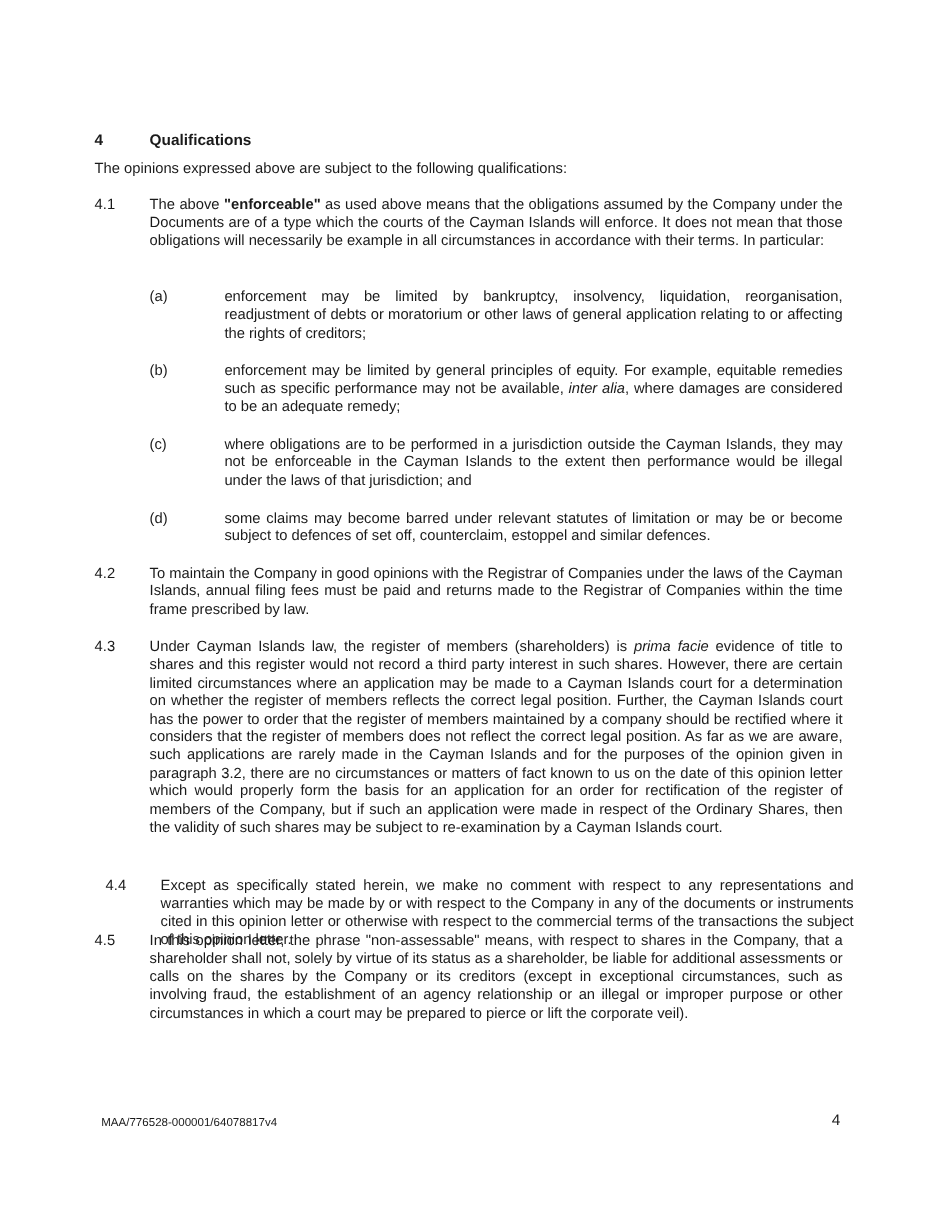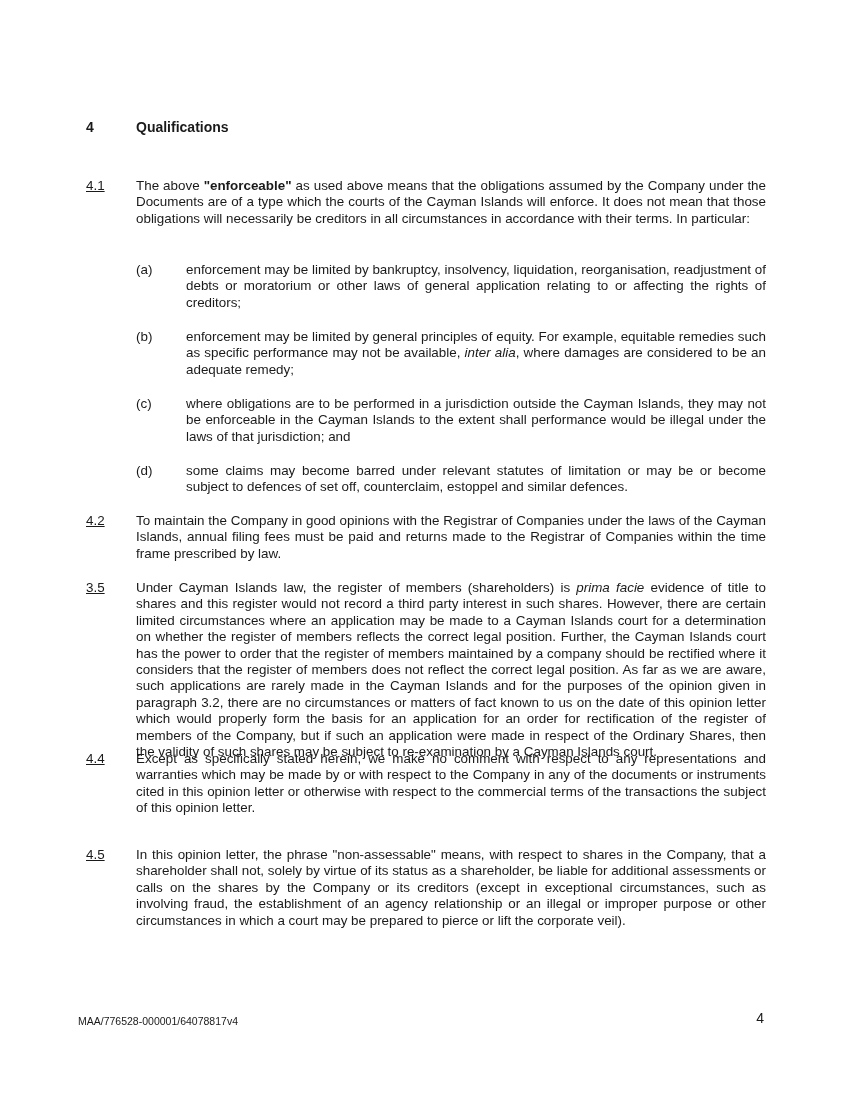--- a/index.html
+++ b/index.html
@@ -3,76 +3,77 @@
   <meta charset="utf-8">
   <style>
     html, body { margin: 0; padding: 0; background: #ffffff; }
     body { width: 850px; height: 1100px; position: relative; overflow: hidden;
       font-family: "Liberation Sans", sans-serif; color: #1a1a1a; font-size: 13.4px; line-height: 16.4px; }
     .page { position: absolute; left: 0; top: 0; width: 850px; height: 1100px; border-radius: 29px; }
     .heading { position: absolute; left: 86px; top: 119px; font-weight: bold; font-size: 14px; }
     .heading .num { display: inline-block; width: 50px; }
     .intro { position: absolute; left: 86px; top: 145px; width: 680px; }
     .para { position: absolute; left: 86px; width: 680px; }
-    .para .pnum { position: absolute; left: 0; top: 0; width: 50px; text-decoration: underline; }
+    .para .pnum { position: absolute; left: 0; top: 0; width: 50px; }
     .para .ptext { margin-left: 50px; text-align: justify; }
     .sub { position: absolute; left: 136px; width: 630px; }
     .sub .slabel { position: absolute; left: 0; top: 0; width: 50px; }
-    .sub .stext { margin-left: 50px; text-align: justify; }
+    .sub .stext { margin-left: 68px; text-align: justify; }
     b { font-weight: bold; }
     i { }
-    .footer-ref { position: absolute; left: 78px; top: 1013px; font-size: 10.5px; }
+    .footer-ref { position: absolute; left: 92px; top: 1013px; font-size: 10.5px; }
     .footer-page { position: absolute; right: 86px; top: 1010px; font-size: 14px; }
   </style>
 </head>
 <body>
 
 <div class="page">
 
   <div class="heading">
     <span class="num">4</span><span>Qualifications</span>
   </div>
 
+  <div class="intro">The opinions expressed above are subject to the following qualifications:</div>
 
   <div class="para" style="top:178px;">
     <span class="pnum">4.1</span>
-    <div class="ptext"><span>The above </span><b>"enforceable"</b><span> as used above means that the obligations assumed by the Company under the Documents are of a type which the courts of the Cayman Islands will enforce. It does not mean that those obligations will necessarily be creditors in all circumstances in accordance with their terms. In particular:</span></div>
+    <div class="ptext"><span>The above </span><b>"enforceable"</b><span> as used above means that the obligations assumed by the Company under the Documents are of a type which the courts of the Cayman Islands will enforce. It does not mean that those obligations will necessarily be example in all circumstances in accordance with their terms. In particular:</span></div>
   </div>
 
   <div class="sub" style="top:262px;">
     <span class="slabel">(a)</span>
     <div class="stext">enforcement may be limited by bankruptcy, insolvency, liquidation, reorganisation, readjustment of debts or moratorium or other laws of general application relating to or affecting the rights of creditors;</div>
   </div>
 
   <div class="sub" style="top:329px;">
     <span class="slabel">(b)</span>
     <div class="stext"><span>enforcement may be limited by general principles of equity. For example, equitable remedies such as specific performance may not be available, </span><i>inter alia</i><span>, where damages are considered to be an adequate remedy;</span></div>
   </div>
 
   <div class="sub" style="top:396px;">
     <span class="slabel">(c)</span>
-    <div class="stext">where obligations are to be performed in a jurisdiction outside the Cayman Islands, they may not be enforceable in the Cayman Islands to the extent shall performance would be illegal under the laws of that jurisdiction; and</div>
+    <div class="stext">where obligations are to be performed in a jurisdiction outside the Cayman Islands, they may not be enforceable in the Cayman Islands to the extent then performance would be illegal under the laws of that jurisdiction; and</div>
   </div>
 
   <div class="sub" style="top:463px;">
     <span class="slabel">(d)</span>
     <div class="stext">some claims may become barred under relevant statutes of limitation or may be or become subject to defences of set off, counterclaim, estoppel and similar defences.</div>
   </div>
 
   <div class="para" style="top:513px;">
     <span class="pnum">4.2</span>
     <div class="ptext">To maintain the Company in good opinions with the Registrar of Companies under the laws of the Cayman Islands, annual filing fees must be paid and returns made to the Registrar of Companies within the time frame prescribed by law.</div>
   </div>
 
   <div class="para" style="top:580px;">
-    <span class="pnum">3.5</span>
+    <span class="pnum">4.3</span>
     <div class="ptext"><span>Under Cayman Islands law, the register of members (shareholders) is </span><i>prima facie</i><span> evidence of title to shares and this register would not record a third party interest in such shares. However, there are certain limited circumstances where an application may be made to a Cayman Islands court for a determination on whether the register of members reflects the correct legal position. Further, the Cayman Islands court has the power to order that the register of members maintained by a company should be rectified where it considers that the register of members does not reflect the correct legal position. As far as we are aware, such applications are rarely made in the Cayman Islands and for the purposes of the opinion given in paragraph 3.2, there are no circumstances or matters of fact known to us on the date of this opinion letter which would properly form the basis for an application for an order for rectification of the register of members of the Company, but if such an application were made in respect of the Ordinary Shares, then the validity of such shares may be subject to re-examination by a Cayman Islands court.</span></div>
   </div>
 
-  <div class="para" style="top:751px;">
+  <div class="para" style="top:797px;margin-left:10px;">
     <span class="pnum">4.4</span>
     <div class="ptext">Except as specifically stated herein, we make no comment with respect to any representations and warranties which may be made by or with respect to the Company in any of the documents or instruments cited in this opinion letter or otherwise with respect to the commercial terms of the transactions the subject of this opinion letter.</div>
   </div>
 
   <div class="para" style="top:847px;">
     <span class="pnum">4.5</span>
     <div class="ptext">In this opinion letter, the phrase "non-assessable" means, with respect to shares in the Company, that a shareholder shall not, solely by virtue of its status as a shareholder, be liable for additional assessments or calls on the shares by the Company or its creditors (except in exceptional circumstances, such as involving fraud, the establishment of an agency relationship or an illegal or improper purpose or other circumstances in which a court may be prepared to pierce or lift the corporate veil).</div>
   </div>
 
   <div class="footer-ref">MAA/776528-000001/64078817v4</div>

